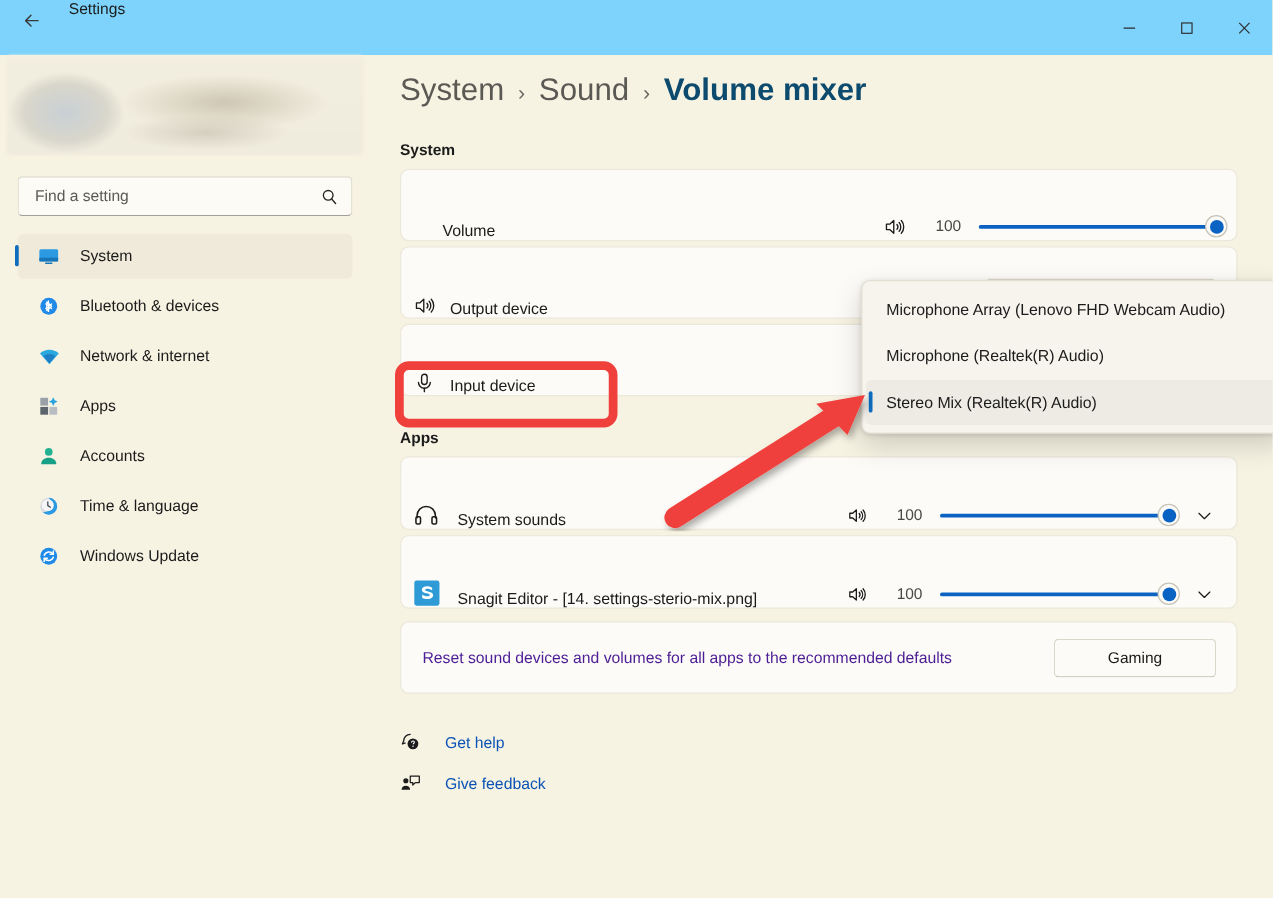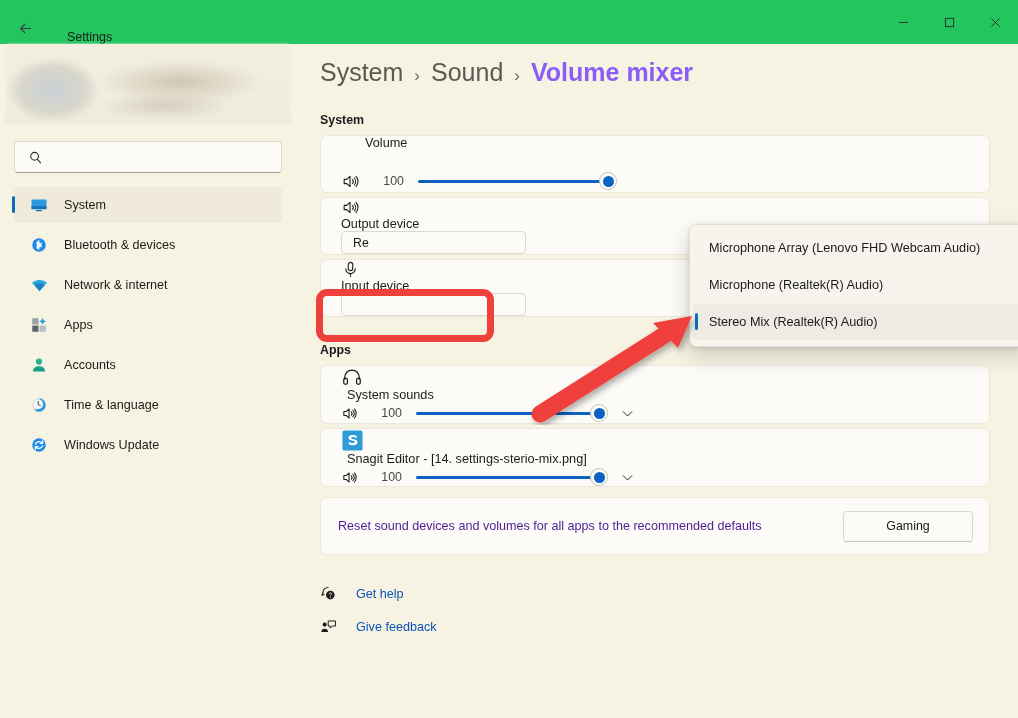--- a/index.html
+++ b/index.html
@@ -12,24 +12,23 @@
     font-family: "Liberation Sans", sans-serif;
     color: #1b1b1b;
     position: relative;
     -webkit-font-smoothing: antialiased;
   }
 
   
   .titlebar {
     height: 44px;
     display: flex;
-    align-items: flex-end;
-    background: #22c55e;
+    align-items: flex-start;
+    background: #7dd3fc;
     position: relative;
-    gap: 12px;
   }
   .back-btn {
     width: 34px; height: 32px;
     margin-left: 8px;
     display: flex; align-items: center; justify-content: center;
     border-radius: 5px;
     color: #3a3a3a;
   }
   .app-title {
     font-size: 12.5px;
@@ -128,44 +127,43 @@
     overflow: hidden;
   }
   .breadcrumb {
     display: flex;
     align-items: baseline;
     padding: 14px 0 0 24px;
     font-size: 25px;
   }
   .crumb { color: #5b5954; }
   .crumb-sep { color: #6a6862; font-size: 17px; margin: 0 11px; }
-  .crumb.current { color: #8b5cf6; font-weight: bold; }
+  .crumb.current { color: #0c4a6e; font-weight: bold; }
 
   .section-label {
     margin: 26px 0 8px 24px;
     font-size: 12.4px;
     font-weight: bold;
     color: #1b1b1b;
   }
 
   .card {
     margin-left: 24px;
     width: 670px;
     background: #fcfbf7;
     border: 1px solid #ece8da;
     border-radius: 7px;
   }
   .card + .card { margin-top: 4px; }
 
   .row {
     height: 56px;
     display: flex;
-    align-items: flex-start;
-    padding: 0 16px 0 20px;
-    flex-direction: column;
+    align-items: flex-end;
+    padding: 0 16px 0 9px;
   }
   .row-icon {
     width: 30px;
     display: flex;
     align-items: center;
     justify-content: flex-start;
     color: #1b1b1b;
     flex-shrink: 0;
   }
   .row-label {
@@ -360,20 +358,21 @@
           <line x1="10.5" y1="1.5" x2="1.5" y2="10.5" stroke="currentColor" stroke-width="1"></line>
         </svg>
     </div>
   </div>
 </div>
 
 <div class="sidebar">
   <div class="profile-blur"></div>
 
   <div class="search-wrap">
+    <input class="search-input" type="text" placeholder="Find a setting" style="">
     <span class="search-icon">
       <svg width="15" height="15" viewBox="0 0 24 24" fill="none" stroke="currentColor" stroke-width="1.7" stroke-linecap="round">
         <circle cx="10.5" cy="10" r="6.2"></circle>
           <line x1="15.2" y1="15" x2="20" y2="20.5"></line>
       </svg>
     </span>
   </div>
 
   <div class="nav">
 

